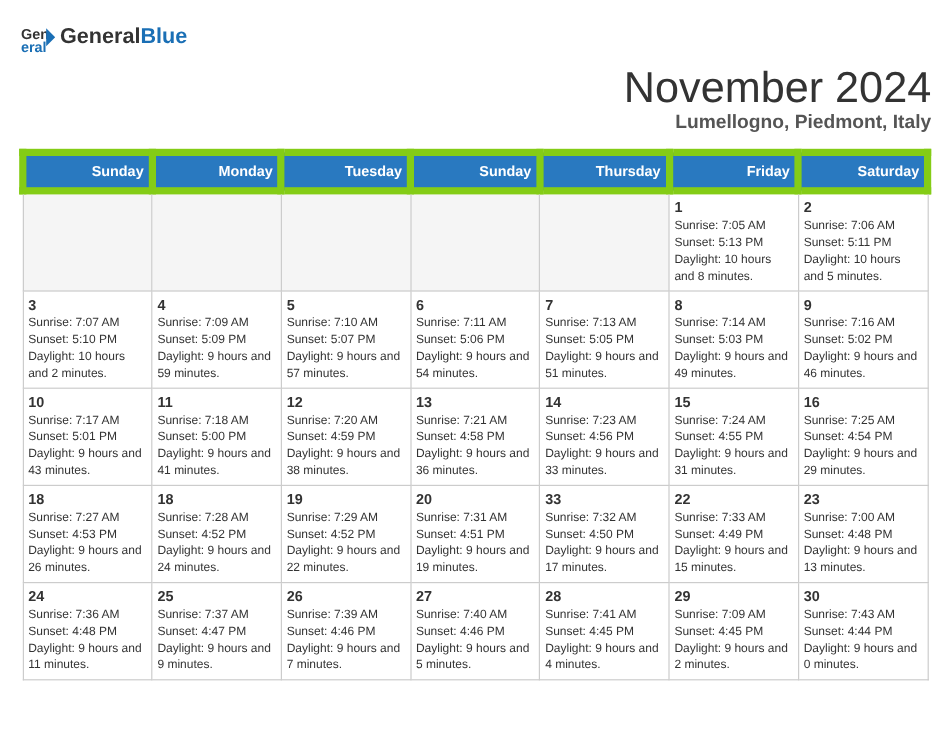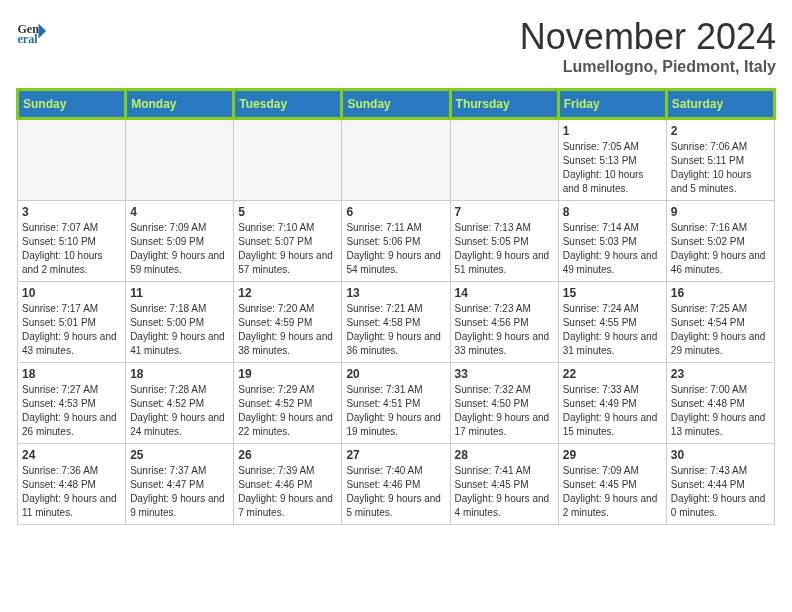--- a/index.html
+++ b/index.html
@@ -13,61 +13,61 @@
     .header {
       display: flex;
       justify-content: space-between;
       align-items: flex-start;
       margin-bottom: 12px;
     }
     .logo {
       display: flex;
       align-items: center;
       gap: 4px;
-      font-family: Liberation Serif, serif;
     }
     .logo-text {
       font-size: 18px;
       font-weight: bold;
       color: #333;
       line-height: 1.1;
     }
     .logo-text span {
       color: #1a6fb5;
     }
     .logo-icon {
       width: 30px;
       height: 30px;
     }
     .title-block {
       text-align: right;
+      margin-top: 36px;
     }
     .month-title {
       font-size: 36px;
       font-weight: normal;
       color: #333;
     }
     .subtitle {
       font-size: 16px;
       color: #555;
       font-weight: bold;
     }
     table {
       width: 100%;
       border-collapse: collapse;
       table-layout: fixed;
     }
     th {
       background-color: #2979c0;
-      color: #bef264;
+      color: #ffffff;
       font-size: 12px;
       font-weight: bold;
       padding: 6px 4px;
-      text-align: left;
-      border: 3px solid #84cc16;
+      text-align: right;
+      border: 6px solid #84cc16;
     }
     td {
       border: 1px solid #ccc;
       vertical-align: top;
       padding: 4px;
       font-size: 10px;
       color: #333;
       height: 80px;
       background: #fff;
     }
@@ -89,20 +89,25 @@
 </head>
 <body>
 
 <div class="header">
   <div class="logo">
     <svg class="logo-icon" viewBox="0 0 40 40">
       <text x="2" y="22" font-size="16" font-weight="bold" fill="#333">Gen</text>
       <text x="2" y="36" font-size="16" font-weight="bold" fill="#1a6fb5">eral</text>
       <polygon points="30,10 40,20 30,30" fill="#1a6fb5"></polygon>
     </svg>
+    <div>
+      <div class="logo-text">
+        <span style="color:#333">General</span><span>Blue</span>
+      </div>
+    </div>
   </div>
   <div class="title-block">
     <div class="month-title">November 2024</div>
     <div class="subtitle">Lumellogno, Piedmont, Italy</div>
   </div>
 </div>
 
 <table>
   <thead>
     <tr>

